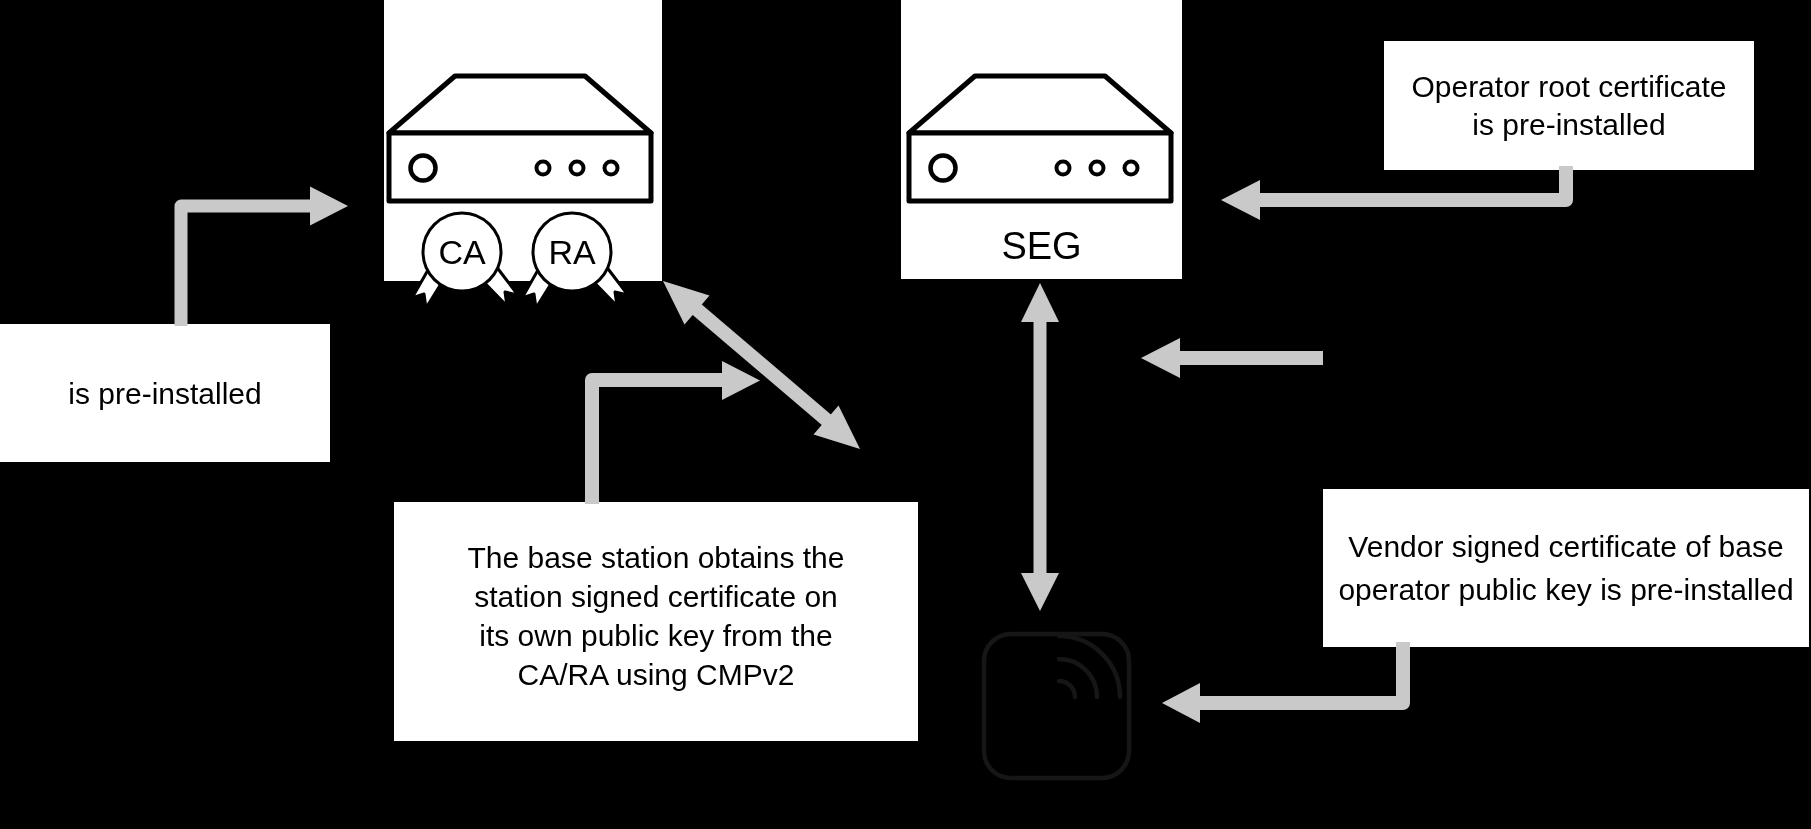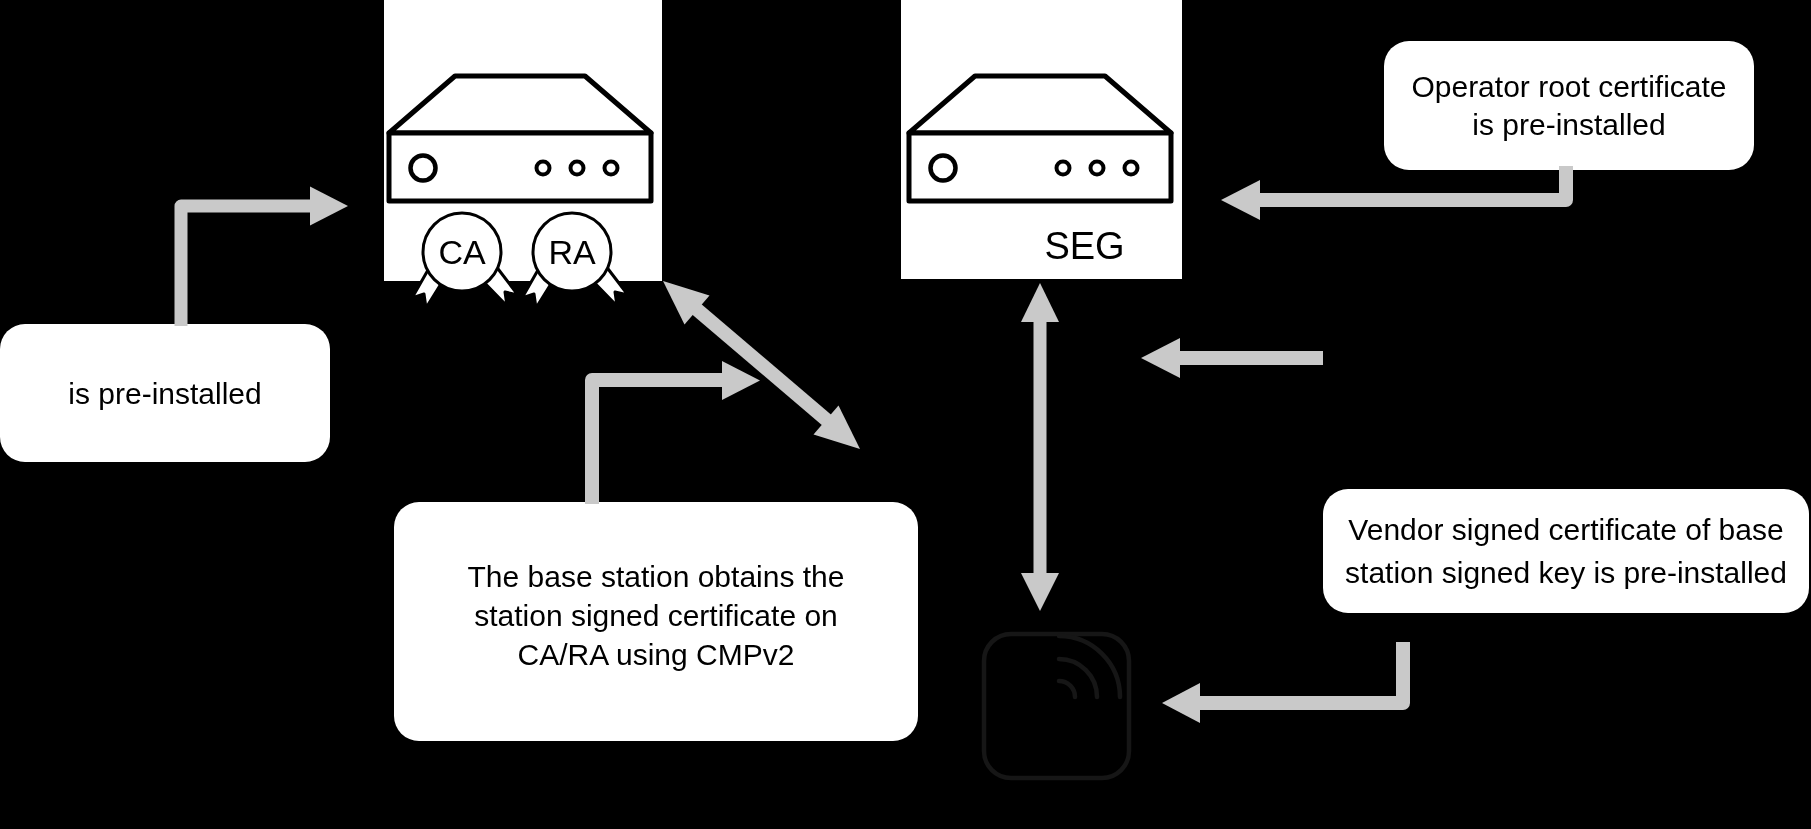--- a/index.html
+++ b/index.html
@@ -4,30 +4,30 @@
 <style>
   html,body{margin:0;padding:0;background:#000;}
   #canvas{position:relative;width:1811px;height:829px;background:var(--background,#000);
           font-family:"Liberation Sans", sans-serif;overflow:hidden;}
   .panel{position:absolute;background:var(--panel,#fff);}
   #panel-ca-ra{left:384px;top:0;width:278px;height:281px;}
   #panel-seg{left:901px;top:0;width:281px;height:279px;}
   .abs{position:absolute;}
   .callout{position:absolute;background:var(--panel,#fff);color:var(--ink,#000);
            display:flex;flex-direction:column;align-items:center;justify-content:center;
-           text-align:center;font-size:30px;white-space:nowrap;border-radius:25px;}
+           text-align:center;font-size:30px;white-space:nowrap;}
   .callout .ln{display:block;}
   #callout-vendor-root{left:0;top:324px;width:330px;height:138px;line-height:39px;}
   #callout-operator-root{left:1384px;top:41px;width:370px;height:129px;line-height:38px;}
   #callout-enrolled{left:1323px;top:299px;width:448px;height:148px;line-height:42px;}
-  #callout-vendor-signed{left:1323px;top:489px;width:486px;height:124px;line-height:43px;}
+  #callout-vendor-signed{left:1323px;top:489px;width:486px;height:158px;line-height:43px;}
   #callout-cmpv2{left:394px;top:502px;width:524px;height:239px;line-height:39px;padding-bottom:0;}
   #callout-cmpv2 .inner{margin-top:-12px;}
   #seg-label{left:901px;top:226px;width:281px;text-align:center;color:var(--ink,#000);
-             font-size:38px;line-height:40px;margin-left:43px;}
+             font-size:38px;line-height:40px;}
   
   .srv-body{fill:var(--panel,#fff);stroke:var(--ink,#000);stroke-width:5;stroke-linejoin:round;}
   .srv-dot-big{fill:var(--panel,#fff);stroke:var(--ink,#000);stroke-width:4.5;}
   .srv-dot{fill:var(--panel,#fff);stroke:var(--ink,#000);stroke-width:4;}
   
   .seal-shape{fill:var(--panel,#fff);stroke:var(--ink,#000);stroke-width:3;stroke-linejoin:round;}
   .seal-text{fill:var(--ink,#000);font-family:"Liberation Sans",sans-serif;font-size:34px;text-anchor:middle;}
   
   .bs-stroke{fill:none;stroke:var(--bs-icon-stroke,#161616);stroke-width:4.5;stroke-linecap:round;}
   .bs-box{fill:var(--background,#000);stroke:var(--bs-icon-stroke,#161616);stroke-width:4.5;}
@@ -91,27 +91,28 @@
   </div>
 
   <div class="callout" id="callout-operator-root">
     <span class="ln">Operator root certificate</span>
     <span class="ln">is pre-installed</span>
   </div>
 
 
   <div class="callout" id="callout-vendor-signed">
     <span class="ln">Vendor signed certificate of base</span>
-    <span class="ln">station signed key is pre-installed</span>
+    <span class="ln">operator public key is pre-installed</span>
   </div>
 
   <div class="callout" id="callout-cmpv2">
     <div class="inner">
       <span class="ln">The base station obtains the</span>
       <span class="ln">station signed certificate on</span>
+      <span class="ln">its own public key from the</span>
       <span class="ln">CA/RA using CMPv2</span>
     </div>
   </div>
 
   <svg class="abs" style="left:0;top:0;" width="1811" height="829" viewBox="0 0 1811 829">
 
     <g>
       <path class="arrow-line w13" d="M 181,326 L 181,206 L 310,206"></path>
       <polygon class="arrow-head" points="310,186.5 310,225.5 348,206"></polygon>
     </g>

